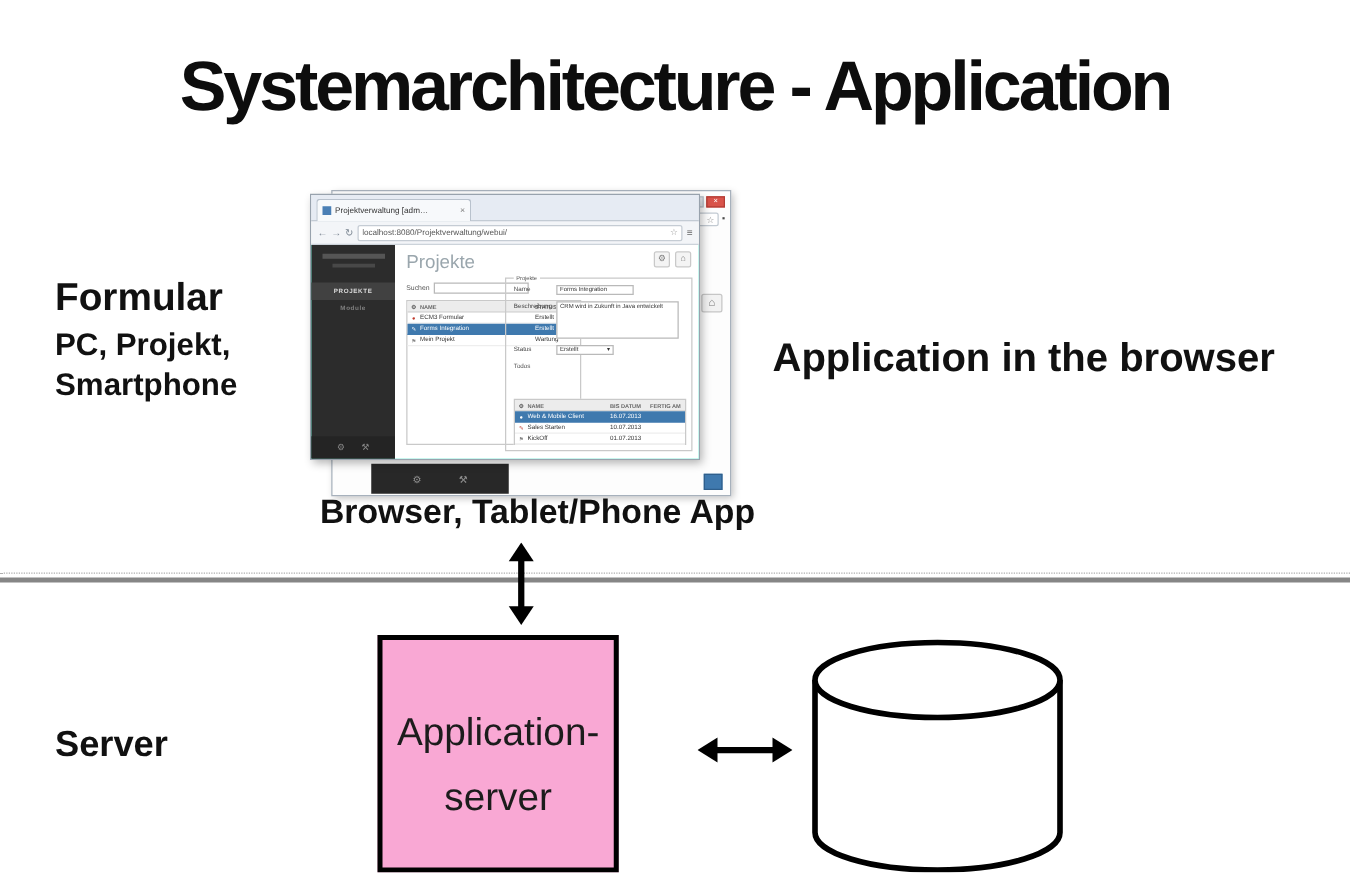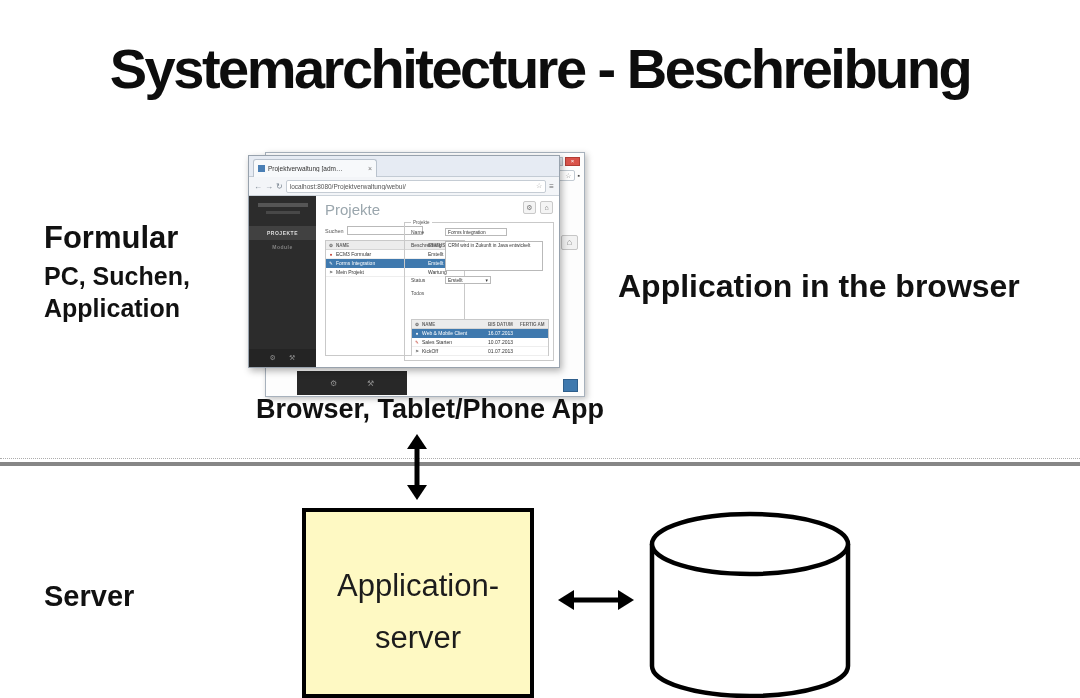--- a/index.html
+++ b/index.html
@@ -17,22 +17,22 @@
   #app-in-browser { left:618px; top:268px; font-size:32px; font-weight:800; color:#111; }
   #browser-app-label { left:180px; top:394px; width:500px; text-align:center;
     font-size:27px; font-weight:800; color:#111; }
   #server-label { left:44px; top:580px; font-size:29px; font-weight:800; color:#111; }
 
   
   #zone-divider-dotted { left:0; top:458px; width:1080px; border-top:1px dotted #adadad; }
   #zone-divider { left:0; top:462px; width:1080px; height:4px; background:#868686; }
 
   
-  #app-server-box { left:302px; top:508px; width:232px; height:190px;
-    background:#fef9c3; border:4px solid #000; text-align:center; padding-top:48px; }
+  #app-server-box { left:302px; top:508px; width:193px; height:190px;
+    background:#f9a8d4; border:4px solid #000; text-align:center; padding-top:48px; }
   #app-server-box span { display:block; font-size:31px; font-weight:300; color:#1c1c1c;
     line-height:52px; }
 
   
   #database-label { left:650px; top:600px; width:200px; text-align:center;
     font-size:29px; font-weight:300; color:#1c1c1c; }
 
   
   #shot { left:248px; top:152px; width:337px; height:246px; }
 
@@ -129,25 +129,25 @@
   #f-desc { width:98px; height:30px; }
   #f-status { width:46px; height:8px; display:flex; justify-content:space-between; align-items:center; }
   #todos-label { margin:6px 0 0 6px; font-size:5px; color:#555; }
   #todos-table { left:6px; top:96px; right:4px; bottom:4px; }
 </style>
 </head>
 <body>
 
 <div id="canvas">
 
-  <div class="abs" id="main-title">Systemarchitecture - Beschreibung</div>
+  <div class="abs" id="main-title">Systemarchitecture - Application</div>
 
   <div class="abs" id="clients-heading">Formular</div>
-  <div class="abs" id="clients-sub1">PC, Suchen,</div>
-  <div class="abs" id="clients-sub2">Application</div>
+  <div class="abs" id="clients-sub1">PC, Projekt,</div>
+  <div class="abs" id="clients-sub2">Smartphone</div>
   <div class="abs" id="app-in-browser">Application in the browser</div>
   <div class="abs" id="browser-app-label">Browser, Tablet/Phone App</div>
 
   <div class="abs" id="shot">
 
     <div class="abs" id="back-window">
       <div class="ghost-line" style="left:60px; top:5px; width:150px;"></div>
       <div class="ghost-line" style="left:85px; top:11px; width:105px; background:#d3dce6;"></div>
       <div id="bw-controls">
         <div class="bw-btn">—</div>

